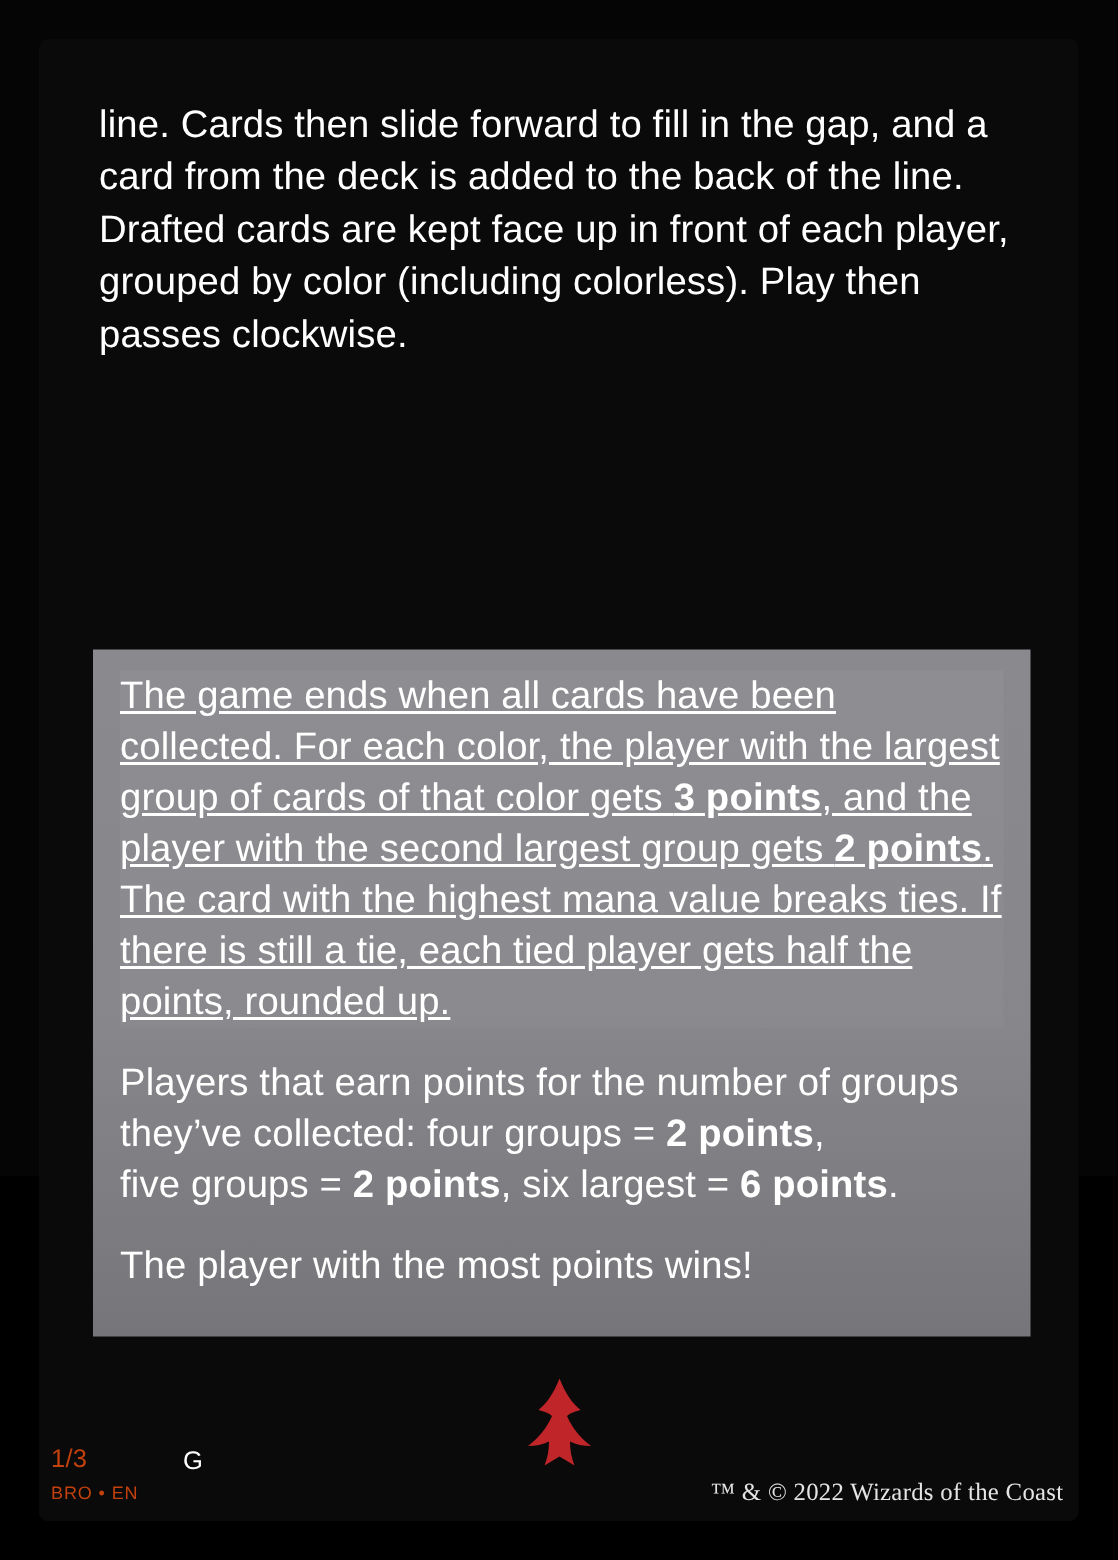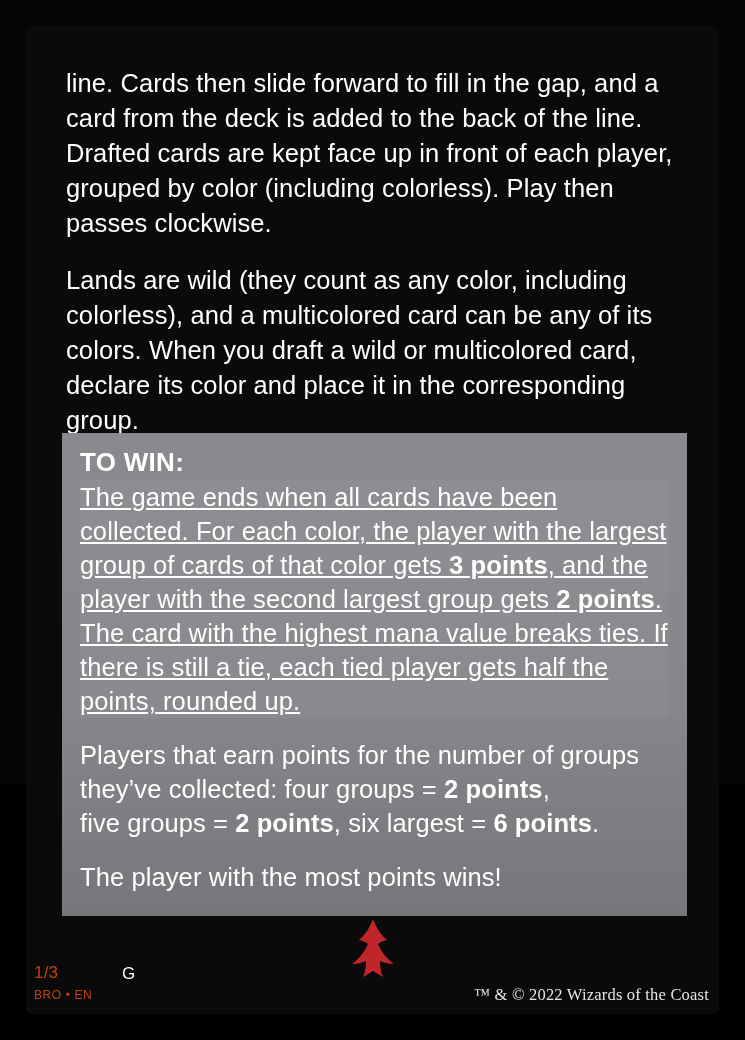--- a/index.html
+++ b/index.html
@@ -134,25 +134,23 @@
   }
 </style>
 </head>
 <body>
 
 <div class="card">
   <div class="card-inner">
 
     <div class="text-area">
       <p>line. Cards then slide forward to fill in the gap, and a card from the deck is added to the back of the line. Drafted cards are kept face up in front of each player, grouped by color (including colorless). Play then passes clockwise.</p>
-      <p>Lands are wild (they count as any color, including colorless), and a multicolored card can be any of its colors. When you draft a wild or multicolored card, declare its color and place it in the corresponding group.</p>
     </div>
 
     <div class="win-box">
-      <div class="win-title">TO WIN:</div>
       <p class="shaded"><span>The game ends when all cards have been collected. For each color, the player with the largest group of cards of that color gets </span><b>3 points</b><span>, and the player with the second largest group gets </span><b>2 points</b><span>. The card with the highest mana value breaks ties. If there is still a tie, each tied player gets half the points, rounded up.</span></p>
       <p><span>Players that earn points for the number of groups they’ve collected: four groups = </span><b>2 points</b><span>,</span><br><span>five groups = </span><b>2 points</b><span>, six largest = </span><b>6 points</b><span>.</span></p>
       <p class="last">The player with the most points wins!</p>
     </div>
 
     <div class="lower-dark"></div>
 
     <svg class="planeswalker-symbol" viewBox="0 0 52 58">
       <path d="M26 0 C22 10 18 16 12 21 C16 22 19 23 21 25 C18 32 13 39 5 45 C10 45 15 44 19 42 C19 48 18 53 16 58 L26 52 L36 58 C34 53 33 48 33 42 C37 44 42 45 47 45 C39 39 34 32 31 25 C33 23 36 22 40 21 C34 16 30 10 26 0 Z" fill="#c0252a"></path>
     </svg>

